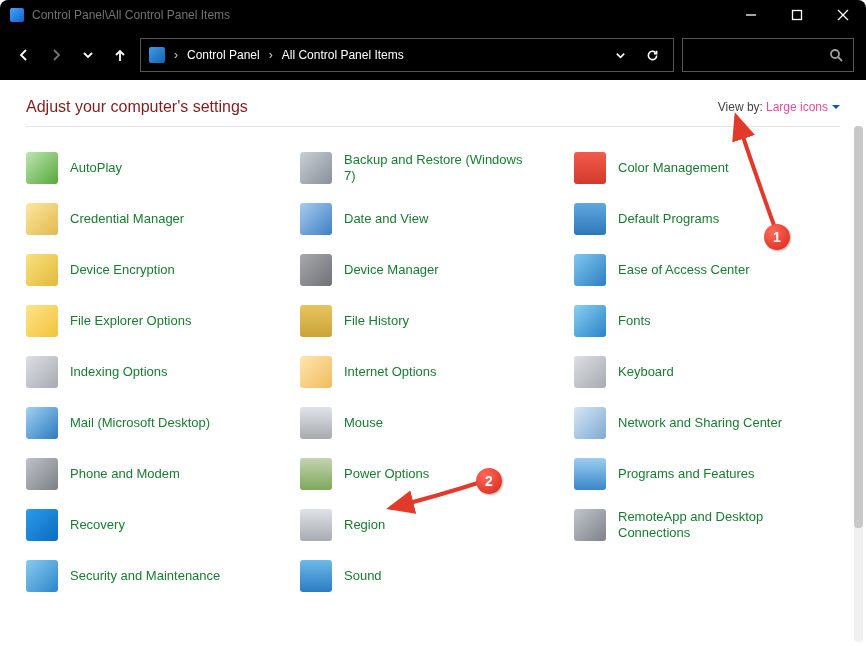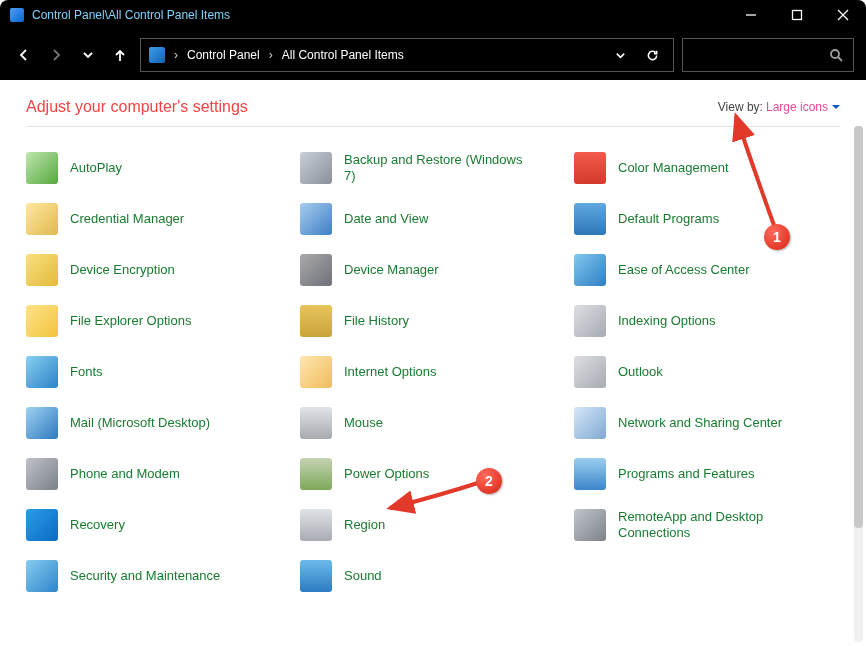--- a/index.html
+++ b/index.html
@@ -1,19 +1,19 @@
 <!DOCTYPE html>
 <html><head>
 <meta charset="utf-8">
 <style>
   html, body { margin:0; padding:0; font-family:"Segoe UI", Tahoma, sans-serif; }
   body { background:#fff; width:866px; height:646px; overflow:hidden; position:relative; }
 
   
-  .titlebar { background:#000; color:#7dd3fc; height:30px; display:flex; align-items:center; justify-content:space-between; border-top-left-radius:8px; border-top-right-radius:8px; }
+  .titlebar { background:#000; color:#737373; height:30px; display:flex; align-items:center; justify-content:space-between; border-top-left-radius:8px; border-top-right-radius:8px; }
   .titlebar-left { display:flex; align-items:center; gap:8px; padding-left:10px; font-size:12px; }
   .cp-icon { width:14px; height:14px; background:linear-gradient(135deg,#4aa3ff,#0a63c9); border-radius:2px; display:inline-block; }
   .winbtns { display:flex; }
   .winbtn { width:46px; height:30px; display:flex; align-items:center; justify-content:center; color:#fff; }
   .winbtn svg { width:12px; height:12px; stroke:#fff; fill:none; stroke-width:1.3; }
 
   
   .navbar { background:#000; height:50px; display:flex; align-items:center; gap:8px; padding:0 12px; }
   .navbtn { width:24px; height:30px; display:flex; align-items:center; justify-content:center; color:#fff; }
   .navbtn.disabled { opacity:.45; }
@@ -24,21 +24,21 @@
   .addr .spacer { flex:1; }
   .addr .addrctrl svg { width:13px; height:13px; stroke:#fff; fill:none; stroke-width:1.7; }
   .addrctrl { width:26px; display:flex; align-items:center; justify-content:center; }
   .searchbox { width:150px; height:32px; border:1px solid #555; display:flex; align-items:center; justify-content:flex-end; padding:0 10px; }
   .searchbox svg { width:14px; height:14px; stroke:#9e9e9e; fill:none; stroke-width:1.8; }
 
   
   .content { position:relative; height:566px; overflow:hidden; }
   .content-inner { padding:18px 26px 0 26px; }
   .topline { display:flex; justify-content:space-between; align-items:center; margin-bottom:6px; }
-  .heading { color:#ef4444; font-size:16px; }
+  .heading { color:#7f1d1d; font-size:16px; }
   .viewby { font-size:12px; color:#444; display:flex; align-items:center; gap:3px; }
   .viewby .link { color:#ec4899; display:flex; align-items:center; gap:4px; }
   .viewby .link svg { width:8px; height:8px; fill:#0a57c2; }
 
   .hr { height:1px; background:#e3e3e3; margin:10px 0 24px; }
 
   .grid { display:grid; grid-template-columns:repeat(3, 1fr); column-gap:8px; row-gap:17px; }
   .item { display:flex; align-items:center; gap:12px; height:34px; cursor:pointer; }
   .ico { width:32px; height:32px; flex:0 0 32px; border-radius:3px; display:flex; align-items:center; justify-content:center; font-size:18px; color:#fff; }
   .lbl { color:#197b30; font-size:13px; line-height:1.2; max-width:180px; }
@@ -200,34 +200,34 @@
         </div>
         <div class="item">
           <div class="ico c7"></div>
           <div class="lbl">File Explorer Options</div>
         </div>
         <div class="item">
           <div class="ico c20"></div>
           <div class="lbl">File History</div>
         </div>
         <div class="item">
+          <div class="ico c8"></div>
+          <div class="lbl">Fonts</div>
+        </div>
+        <div class="item">
           <div class="ico c9"></div>
           <div class="lbl">Indexing Options</div>
         </div>
         <div class="item">
-          <div class="ico c8"></div>
-          <div class="lbl">Fonts</div>
-        </div>
-        <div class="item">
           <div class="ico c10"></div>
           <div class="lbl">Internet Options</div>
         </div>
         <div class="item">
           <div class="ico c9"></div>
-          <div class="lbl">Outlook</div>
+          <div class="lbl">Keyboard</div>
         </div>
         <div class="item">
           <div class="ico c11"></div>
           <div class="lbl">Mail (Microsoft Desktop)</div>
         </div>
         <div class="item">
           <div class="ico c22"></div>
           <div class="lbl">Mouse</div>
         </div>
         <div class="item">

